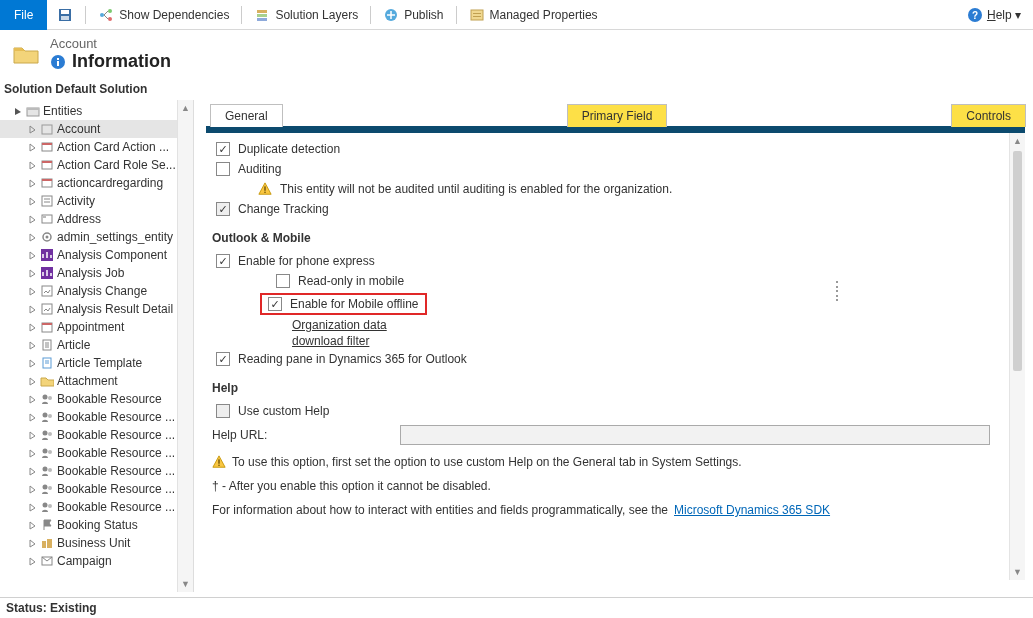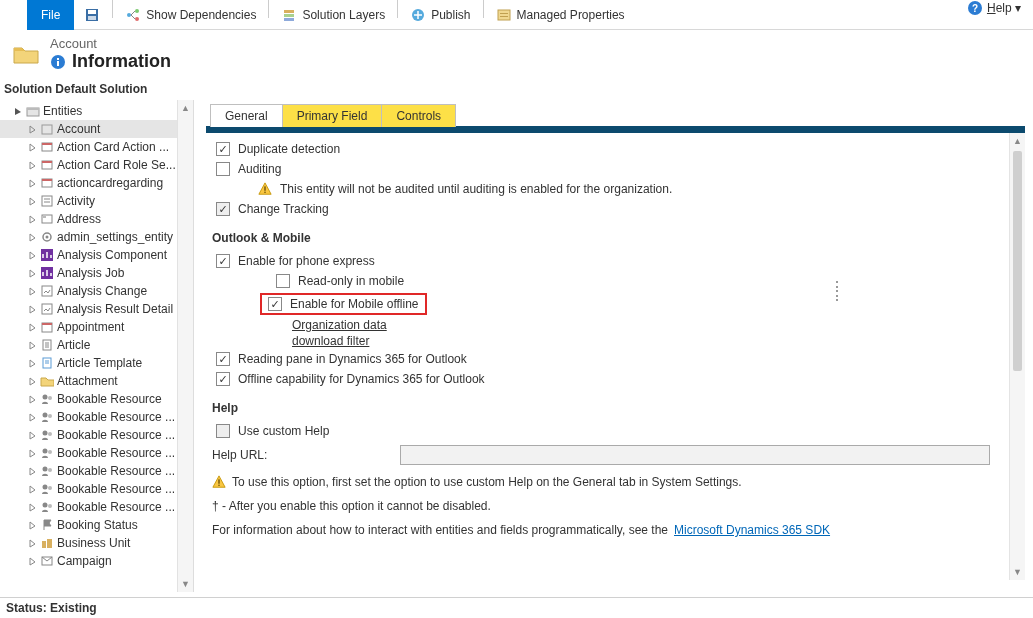--- a/index.html
+++ b/index.html
@@ -1,17 +1,17 @@
 <!DOCTYPE html>
 <html><head>
 <meta charset="utf-8">
 <style>
 * { box-sizing: border-box; margin: 0; padding: 0; font-family: "Segoe UI", Arial, sans-serif; }
 body { width: 1033px; height: 618px; font-size: 12px; color: #333; background: #fff; overflow: hidden; position: relative; }
-.toolbar { height: 30px; display: flex; align-items: flex-start; border-bottom: 1px solid #d8d8d8; margin-left: 27px; }
+.toolbar { height: 30px; display: flex; align-items: center; border-bottom: 1px solid #d8d8d8; }
 .file-btn { background: #0078d4; color: #fff; height: 30px; padding: 0 14px; display: flex; align-items: center; font-size: 12px; cursor: pointer; }
 .tool-item { display: flex; align-items: center; gap: 5px; padding: 0 10px; height: 100%; cursor: pointer; }
 .tool-sep { width: 1px; height: 18px; background: #ccc; margin: 0 2px; }
 .help-item { margin-left: auto; display: flex; align-items: center; gap: 4px; padding-right: 12px; cursor: pointer; }
 .help-item u { text-decoration: underline; }
 .icon16 { width: 16px; height: 16px; display: inline-block; }
 .header-row { display: flex; align-items: center; padding: 6px 10px 10px 12px; gap: 10px; }
 .folder-ic { width: 28px; height: 24px; }
 .header-text .small { font-size: 13px; color: #666; }
 .header-text .big { font-size: 18px; font-weight: 600; color: #222; display: flex; align-items: center; gap: 6px; }
@@ -20,21 +20,21 @@
 .tree-col { width: 194px; border-right: 1px solid #ddd; padding-top: 2px; position: relative; }
 .tree-scroll { overflow: hidden; height: 100%; }
 .tree-row { display: flex; align-items: center; height: 18px; padding-left: 14px; gap: 3px; font-size: 12px; color: #333; cursor: pointer; white-space: nowrap; }
 .tree-row.lvl2 { padding-left: 28px; }
 .tree-row.selected { background: #e5e5e5; }
 .expander { width: 9px; height: 9px; display: inline-block; }
 .tree-ic { width: 14px; height: 14px; display: inline-block; flex-shrink: 0; }
 .tree-scrollbar { position: absolute; right: 0; top: 0; width: 16px; height: 100%; border-left: 1px solid #e2e2e2; background: #f5f5f5; }
 .tree-scrollbar .arrow { height: 16px; display: flex; align-items: center; justify-content: center; color: #888; font-size: 9px; }
 .content { flex: 1; padding: 4px 8px 0 12px; position: relative; }
-.tabs { display: flex; margin-left: 4px; }
+.tabs { display: flex; margin-left: 4px; justify-content: space-between; }
 .tab { padding: 4px 14px; border: 1px solid #bfbfbf; border-bottom: none; margin-right: -1px; background: #fff; cursor: pointer; font-size: 12px; position: relative; z-index: 2; }
 .tab.inactive { background: #fde047; }
 .content-body { border-top: 7px solid #0c4a6e; margin-top: -1px; padding: 6px 6px 0 4px; height: 454px; overflow: hidden; position: relative; }
 .cb-row { display: flex; align-items: center; gap: 8px; margin-left: 6px; height: 20px; }
 .cb-wrap { width: 14px; height: 14px; border: 1px solid #888; display: inline-flex; align-items: center; justify-content: center; font-size: 11px; line-height: 1; background: #fff; }
 .cb-wrap.checked::after { content: "✓"; color: #333; }
 .cb-wrap.disabled { background: #eee; }
 .sub-indent { margin-left: 48px; }
 .sub-indent2 { margin-left: 66px; }
 .warn-ic { width: 14px; height: 14px; display: inline-block; }
@@ -457,24 +457,20 @@
       </div>
       <div style="margin-left:82px;line-height:16px">
         <span class="underline" style="cursor:pointer">
           <span>Organization data</span><br><span>download filter</span>
         </span>
       </div>
       <div class="cb-row">
           <span class="cb-wrap checked"></span>
           <span>Reading pane in Dynamics 365 for Outlook</span>
         </div>
-      <div class="cb-row">
-          <span class="cb-wrap checked"></span>
-          <span>Offline capability for Dynamics 365 for Outlook</span>
-        </div>
 
       <div class="section-h">Help</div>
       <div class="cb-row">
           <span class="cb-wrap disabled"></span>
           <span>Use custom Help</span>
         </div>
       <div class="help-url-row">
         <span style="width:180px">Help URL:</span>
         <input class="help-url-input" disabled="" style="">
       </div>

